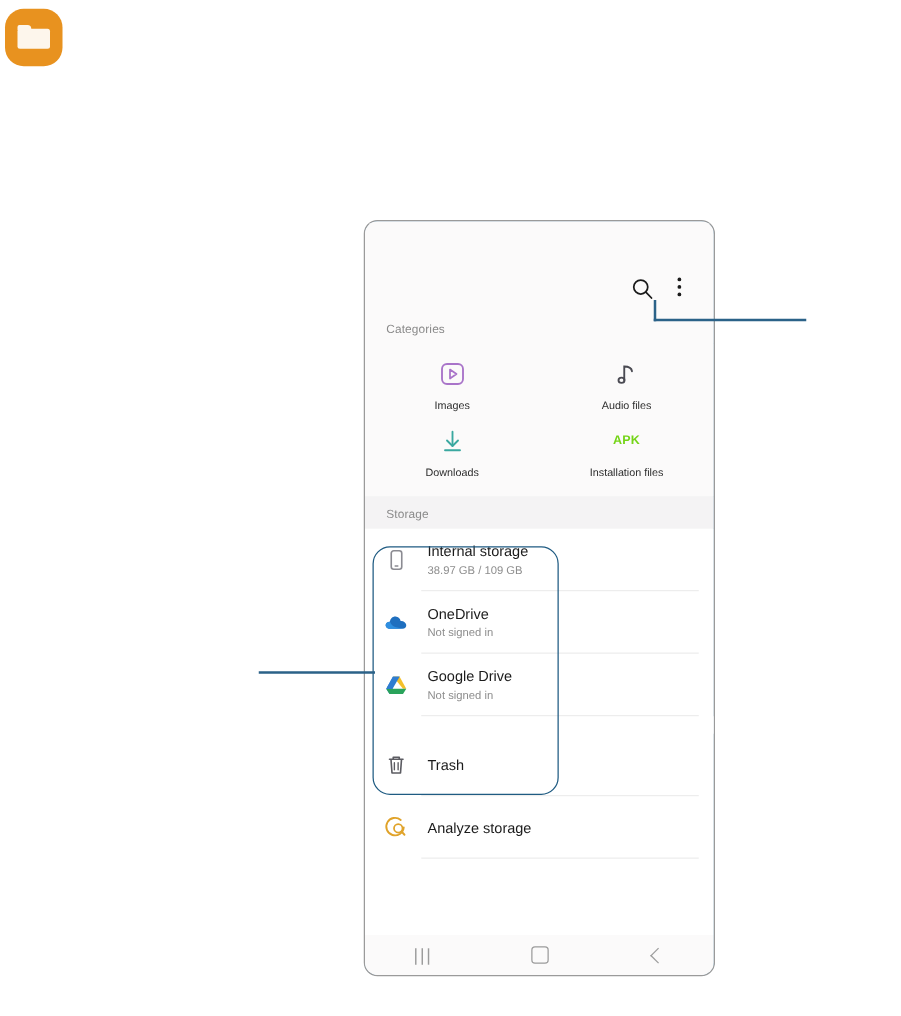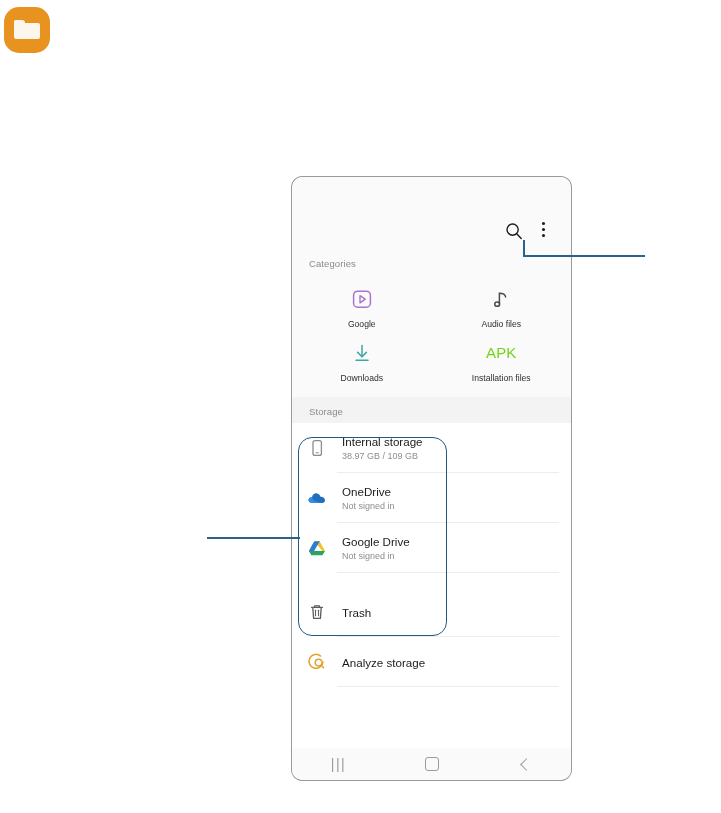--- a/index.html
+++ b/index.html
@@ -147,22 +147,22 @@
     align-items: center;
     justify-content: center;
   }
   .cat-label {
     margin-top: 7px;
     font-size: 8.6px;
     color: #2d2d2d;
     white-space: nowrap;
   }
   .apk-text {
-    font-size: 15px;
-    font-weight: normal;
+    font-size: 10px;
+    font-weight: bold;
     color: #74d417;
     letter-spacing: .2px;
     line-height: 26px;
   }
 
   
   .list {
     background: #ffffff;
     flex: 1 1 auto;
     position: relative;
@@ -316,21 +316,21 @@
       <div class="cat-row">
 
 
         <div class="cat-cell">
           <div class="cat-glyph">
             <svg width="22" height="22" viewBox="0 0 22 22">
               <rect x="2.6" y="3.2" width="16.8" height="16" rx="4" fill="none" stroke="#a974c9" stroke-width="1.5"></rect>
               <path d="M9 7.6 L14.2 11.2 L9 14.8 Z" fill="none" stroke="#a974c9" stroke-width="1.4" stroke-linejoin="round"></path>
             </svg>
           </div>
-          <div class="cat-label">Google</div>
+          <div class="cat-label">Images</div>
         </div>
 
         <div class="cat-cell">
           <div class="cat-glyph">
             <svg width="22" height="22" viewBox="0 0 22 22">
               <path d="M9.4 16.2 L9.4 5.2 C12.2 5.2 15.2 6.2 15.6 9" fill="none" stroke="#4a4a52" stroke-width="1.5" stroke-linecap="round"></path>
               <ellipse cx="7.2" cy="16.2" rx="2.4" ry="2.1" fill="none" stroke="#4a4a52" stroke-width="1.5"></ellipse>
             </svg>
           </div>
           <div class="cat-label">Audio files</div>

